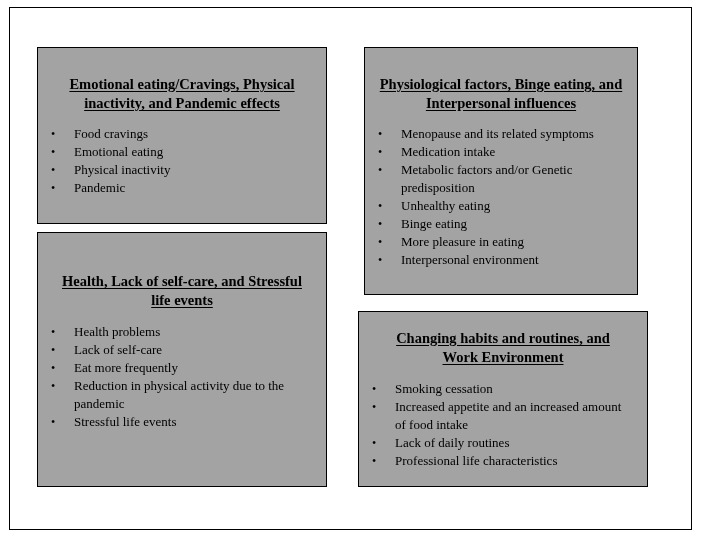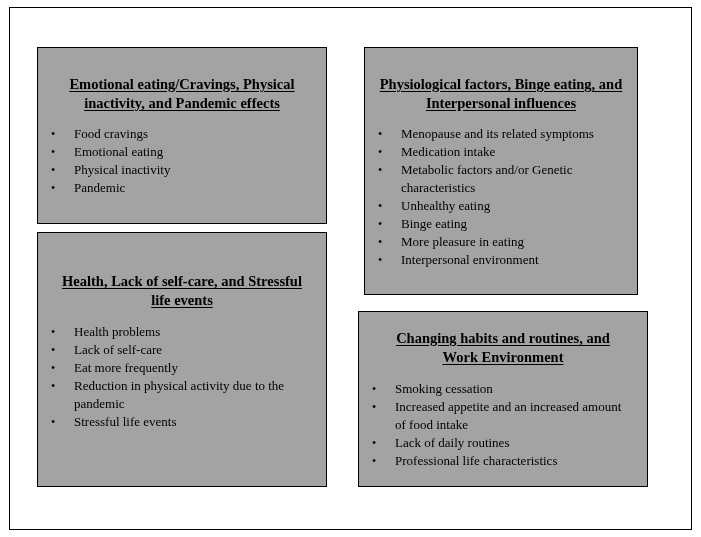--- a/index.html
+++ b/index.html
@@ -34,21 +34,21 @@
 </div>
 
 <div class="box" style="left:358px; top:47px; width:274px; height:248px;margin-left:6px;">
   <div class="title" style="top:27px;">
     <span>Physiological factors, Binge eating, and</span><br>
     <span>Interpersonal influences</span>
   </div>
   <ul style="left:13px; top:77px; width:260px;">
     <li>Menopause and its related symptoms</li>
     <li>Medication intake</li>
-    <li>Metabolic factors and/or Genetic characteristics</li>
+    <li>Metabolic factors and/or Genetic predisposition</li>
     <li>Unhealthy eating</li>
     <li>Binge eating</li>
     <li>More pleasure in eating</li>
     <li>Interpersonal environment</li>
   </ul>
 </div>
 
 <div class="box" style="left:37px; top:232px; width:290px; height:255px;padding-left:22px;">
   <div class="title" style="top:39px;">
     <span>Health, Lack of self-care, and Stressful</span><br>

